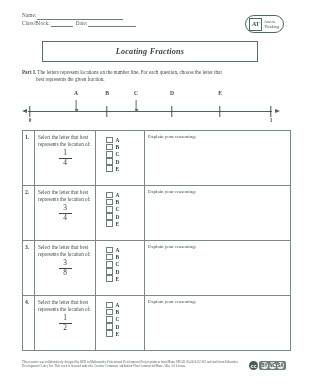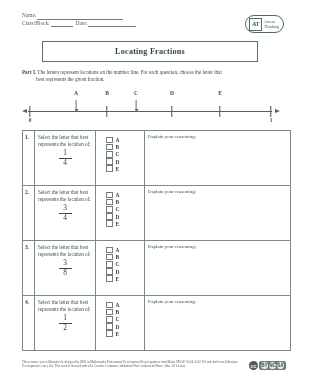--- a/index.html
+++ b/index.html
@@ -77,20 +77,21 @@
   }
 
   
   .title-box {
     margin: 8px 40px 0 42px;
     border: 1.1px solid #57706a;
     height: 19px;
     display: flex;
     align-items: center;
     justify-content: center;
+    font-style: italic;
   }
   .title-text {
     font-size: 8.2px;
     font-weight: bold;
     color: #35453f;
     letter-spacing: 0.2px;
   }
 
   
   .instructions {

